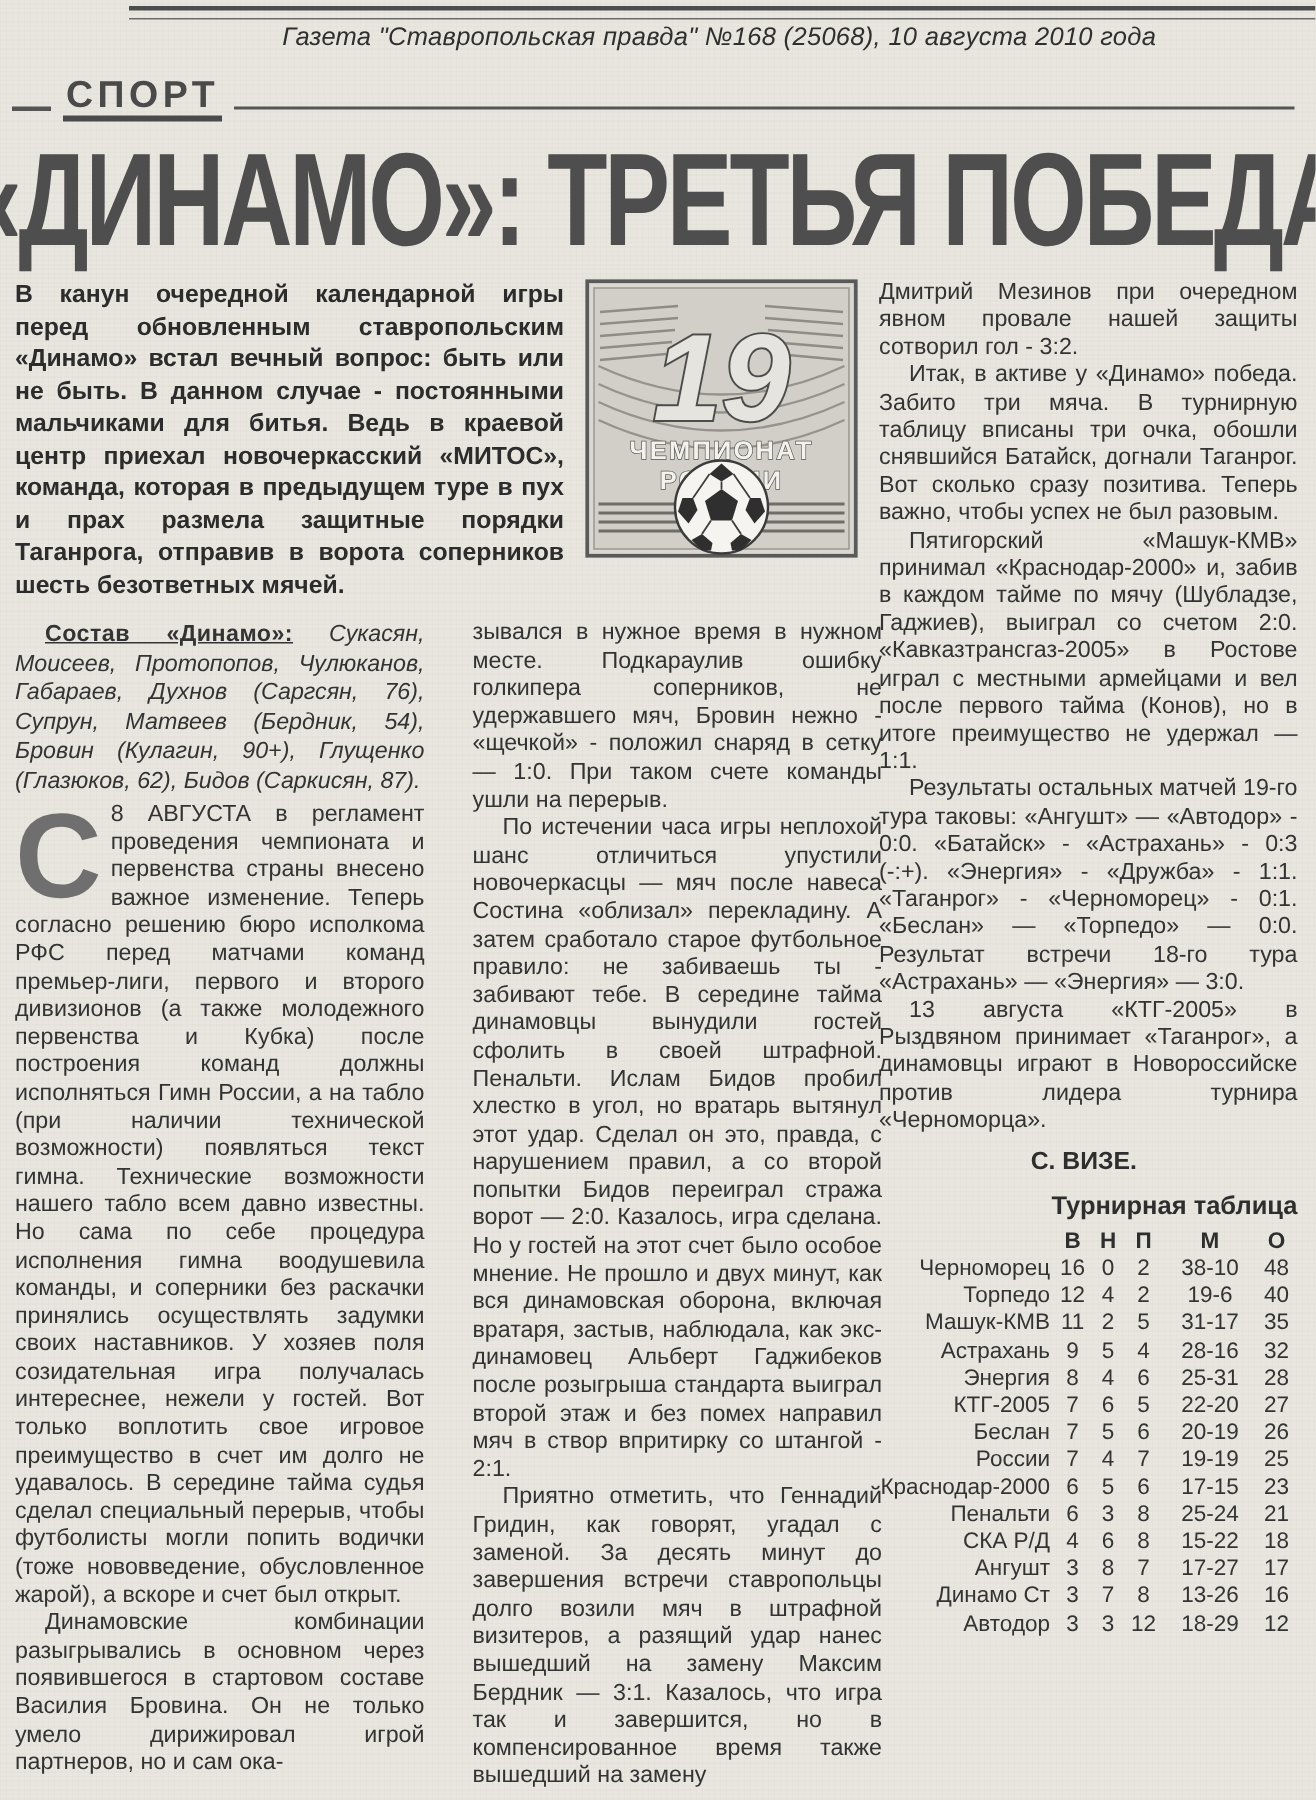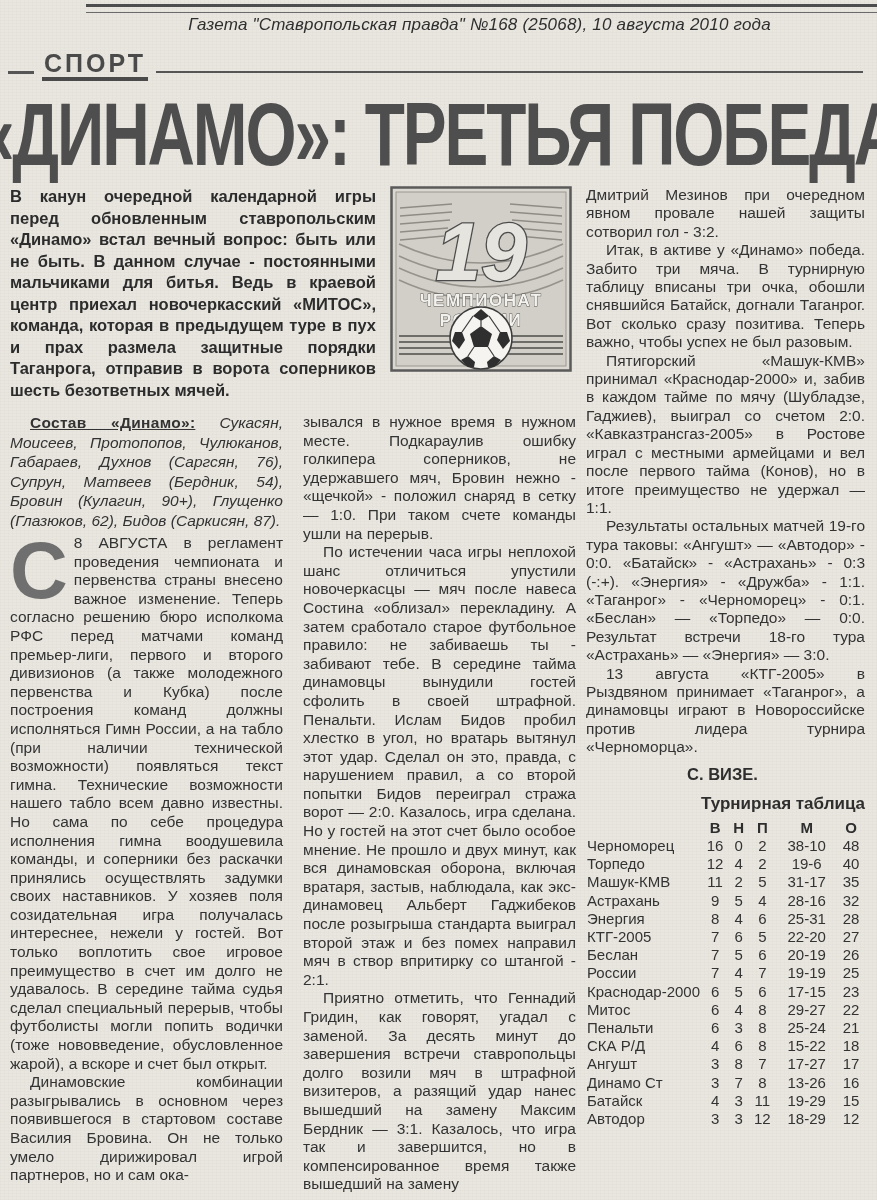--- a/index.html
+++ b/index.html
@@ -22,36 +22,36 @@
   .sport-line{flex:1;border-top:2px solid #555;margin-top:13px;}
   .headline{position:absolute;top:84px;left:0;width:877px;text-align:center;white-space:nowrap;}
   .headline span{display:inline-block;font-weight:900;font-size:62px;letter-spacing:-2px;
     transform:scale(1.06,1.42);transform-origin:center top;color:#4e4e4e;
     font-family:"Liberation Sans", sans-serif;}
   .content{position:absolute;top:186px;left:10px;right:12px;bottom:6px;display:flex;gap:14px;}
   .left-block{width:562px;flex:none;display:flex;flex-direction:column;}
   .toprow{display:flex;gap:14px;margin-bottom:12px;}
   .lead{flex:1;font-weight:bold;font-size:16.5px;line-height:21.5px;text-align:justify;color:#2c2c2c;}
   .badge{width:182px;height:186px;flex:none;}
-  .cols{display:flex;gap:20px;flex:1;}
+  .cols{display:flex;gap:32px;flex:1;}
   .col{width:273px;flex:none;text-align:justify;font-size:15.5px;line-height:18.6px;color:#333;}
   .col3{flex:1;text-align:justify;font-size:15.5px;line-height:18.4px;color:#333;}
   p{margin:0;}
   .indent{text-indent:20px;}
   .lineup{font-style:italic;font-size:15.5px;line-height:19.5px;margin-bottom:4px;}
   .lineup b{font-style:normal;text-decoration:underline;letter-spacing:.3px;}
   .dropcap{float:left;font-size:80px;line-height:66px;font-weight:bold;color:#6f6f6f;
     margin:4px 6px 0 0;}
   .byline{text-align:center;font-weight:bold;font-size:16.5px;color:#2e2e2e;margin:8px 6px 10px 0;}
   .tbl-title{text-align:right;font-weight:bold;font-size:17px;line-height:22px;color:#2e2e2e;margin-top:6px;}
   table.standings{width:100%;border-collapse:collapse;margin-top:3px;font-size:15px;}
   table.standings th{font-weight:bold;text-align:center;padding:0 1px;line-height:19px;color:#2e2e2e;}
   table.standings th.t{width:37%;}
   table.standings td{padding:0 1px;line-height:18.2px;white-space:nowrap;color:#333;}
-  table.standings td.team{text-align:left;}
+  table.standings td.team{text-align:right;}
   table.standings td.num{text-align:center;}
 </style>
 </head>
 <body>
 
 <div class="rule-top"></div>
 
 <div class="masthead">Газета "Ставропольская правда" №168 (25068), 10 августа 2010 года</div>
 
 <div class="sport-row">
@@ -229,28 +229,20 @@
           </tr>
           <tr>
             <td class="team">Краснодар-2000</td>
             <td class="num">6</td>
             <td class="num">5</td>
             <td class="num">6</td>
             <td class="num">17-15</td>
             <td class="num">23</td>
           </tr>
           <tr>
-            <td class="team">Митос</td>
-            <td class="num">6</td>
-            <td class="num">4</td>
-            <td class="num">8</td>
-            <td class="num">29-27</td>
-            <td class="num">22</td>
-          </tr>
-          <tr>
             <td class="team">Пенальти</td>
             <td class="num">6</td>
             <td class="num">3</td>
             <td class="num">8</td>
             <td class="num">25-24</td>
             <td class="num">21</td>
           </tr>
           <tr>
             <td class="team">СКА Р/Д</td>
             <td class="num">4</td>
@@ -267,28 +259,20 @@
             <td class="num">17-27</td>
             <td class="num">17</td>
           </tr>
           <tr>
             <td class="team">Динамо Ст</td>
             <td class="num">3</td>
             <td class="num">7</td>
             <td class="num">8</td>
             <td class="num">13-26</td>
             <td class="num">16</td>
-          </tr>
-          <tr>
-            <td class="team">Батайск</td>
-            <td class="num">4</td>
-            <td class="num">3</td>
-            <td class="num">11</td>
-            <td class="num">19-29</td>
-            <td class="num">15</td>
           </tr>
           <tr>
             <td class="team">Автодор</td>
             <td class="num">3</td>
             <td class="num">3</td>
             <td class="num">12</td>
             <td class="num">18-29</td>
             <td class="num">12</td>
           </tr>
         </tbody>

